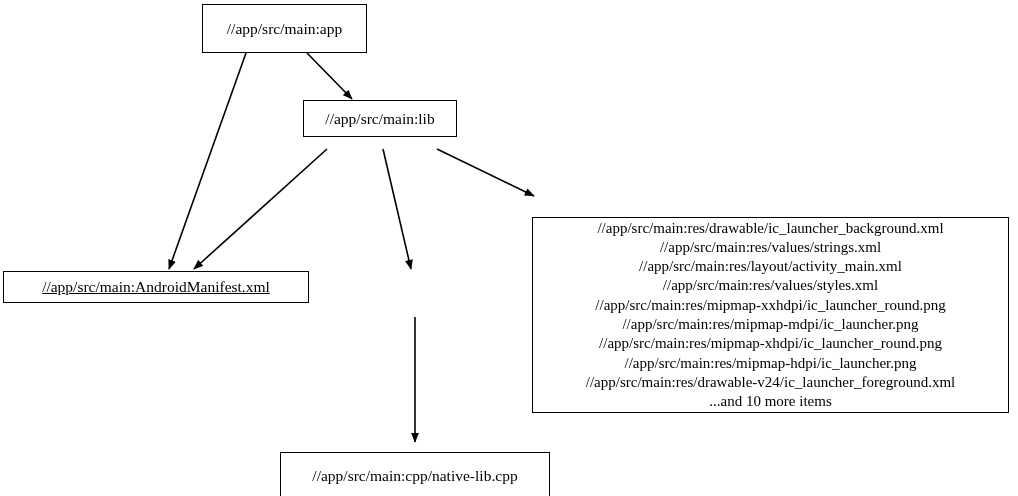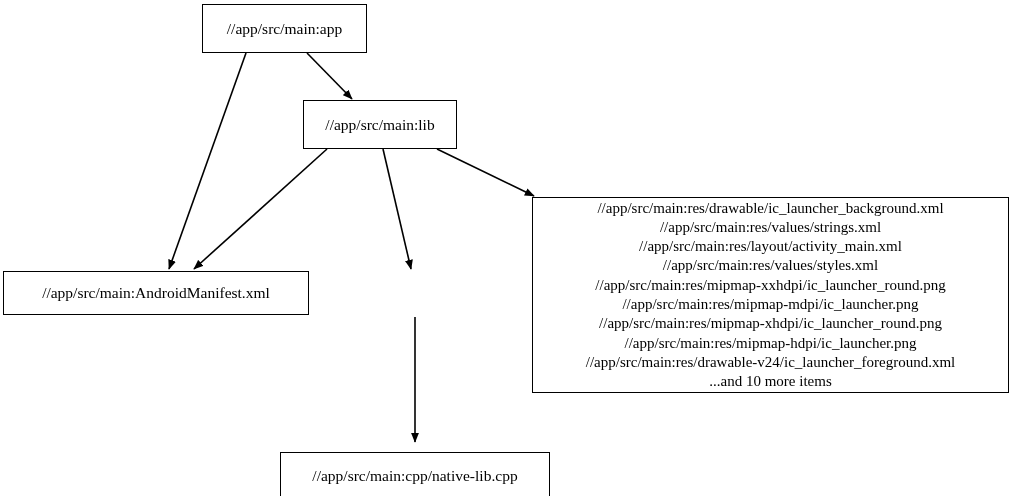--- a/index.html
+++ b/index.html
@@ -39,31 +39,32 @@
   }
   .node-label {
     display: block;
     width: 100%;
     text-align: center;
   }
   .node-multi {
     align-items: center;
     justify-content: center;
     white-space: normal;
+    margin-top: 20px;
   }
   .node-multi .node-label {
     font-size: 15px;
     line-height: 19.3px;
     white-space: pre;
   }
 
   
   #node-app              { left: 202px; top: 4px;   width: 165px; height: 49px; justify-content: flex-end; }
-  #node-lib              { left: 303px; top: 100px; width: 154px; height: 49px; justify-content: flex-end; }
-  #node-manifest         { left: 3px;   top: 271px; width: 306px; height: 44px; }
+  #node-lib              { left: 303px; top: 100px; width: 154px; height: 37px; justify-content: flex-end; }
+  #node-manifest         { left: 3px;   top: 271px; width: 306px; height: 32px; text-decoration: underline; }
   #node-jni-lib          { left: 324px; top: 271px; width: 184px; height: 46px; }
   #node-native-lib-cpp   { left: 280px; top: 452px; width: 270px; height: 47px; }
   #node-resources        { left: 532px; top: 197px; width: 477px; height: 196px; }
 </style>
 </head>
 <body>
 
 <div id="graph-canvas">
 
   <svg id="edge-layer" width="1018" height="496" viewBox="0 0 1018 496" xmlns="http://www.w3.org/2000/svg">

